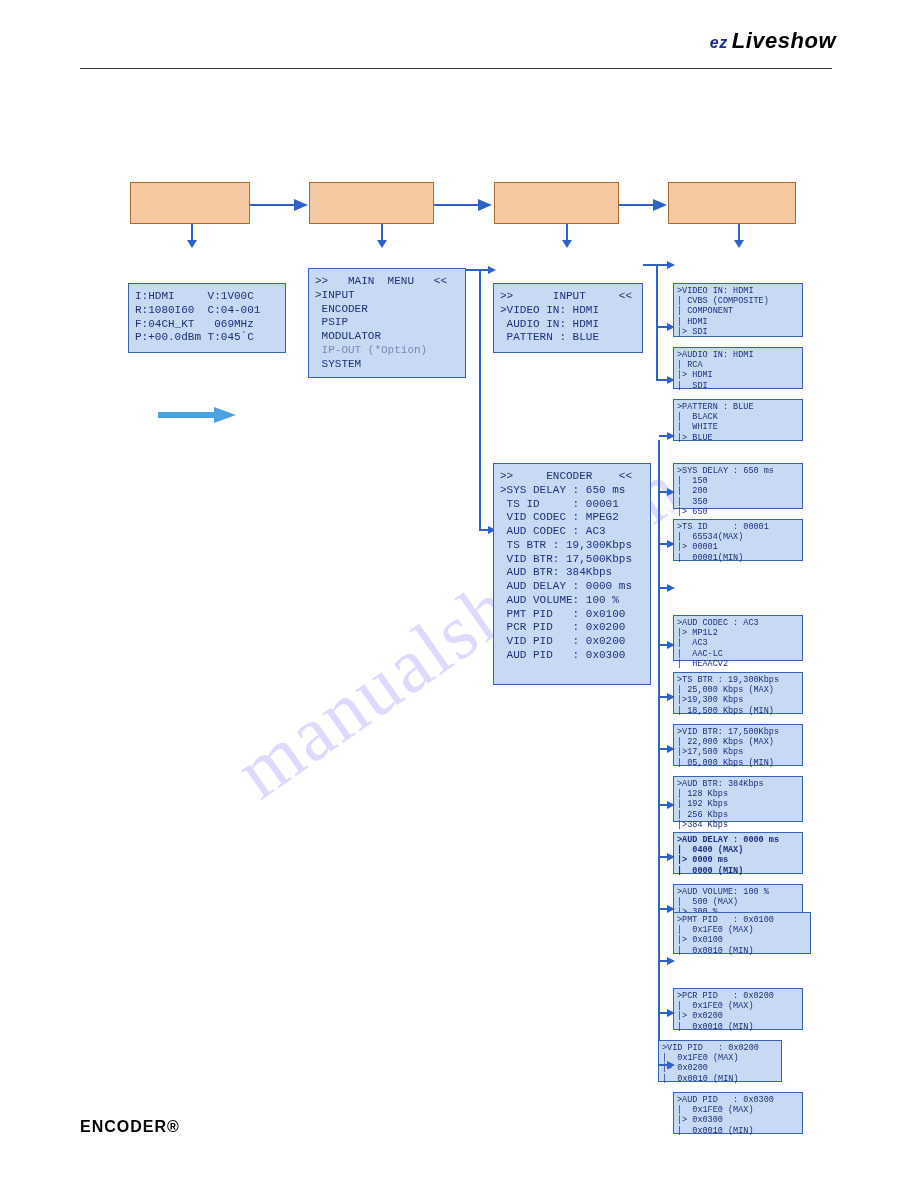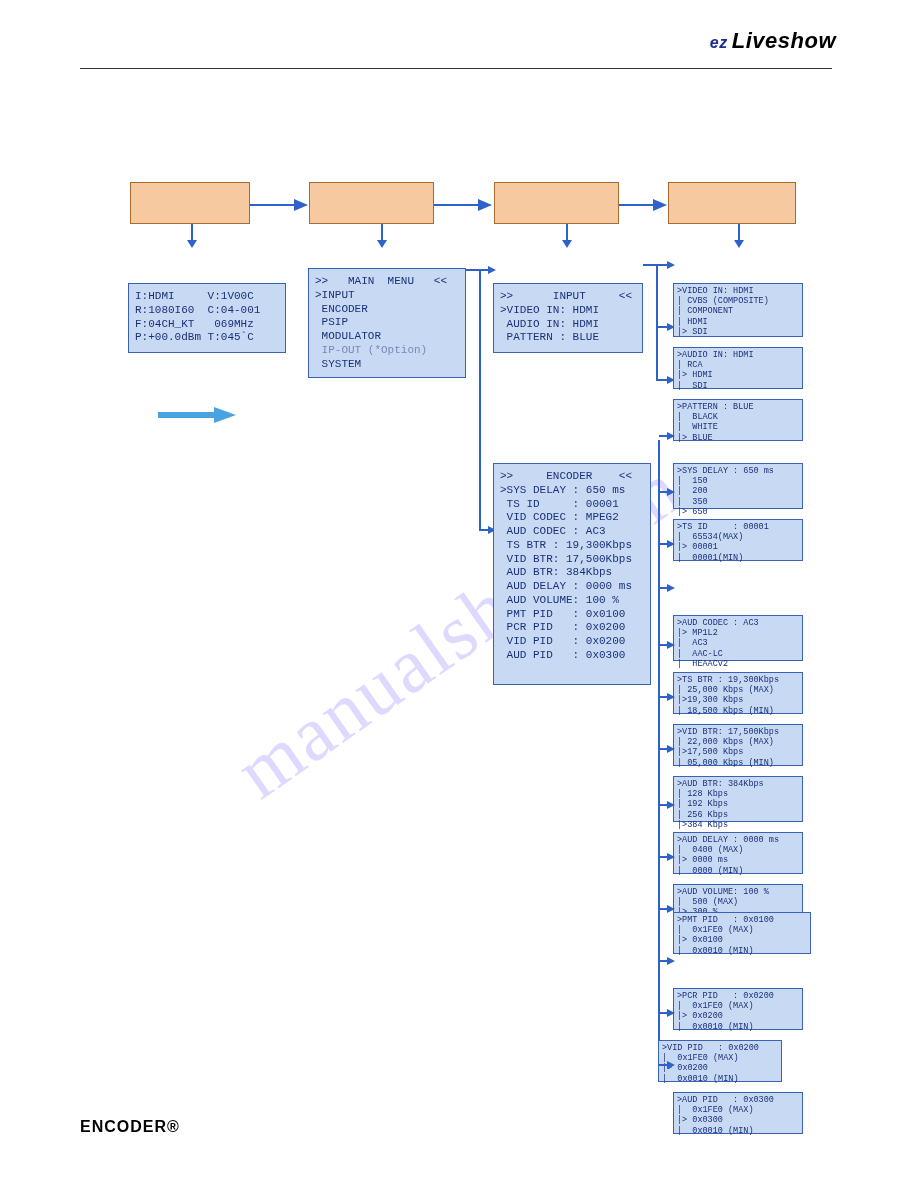--- a/index.html
+++ b/index.html
@@ -237,21 +237,21 @@
     <div class="box-blue small" style="left: 673px; top: 740px; width: 130px; height: 46px;">&gt;AUD BTR: 384Kbps
 | 128 Kbps
 | 192 Kbps
 | 256 Kbps
 |&gt;384 Kbps
 </div>
     <svg class="conn" style="left: 659px; top: 744px; width: 16px; height: 10px;">
       <line x1="0" y1="5" x2="8" y2="5" class="arrow-line"></line>
       <polygon points="8,1 16,5 8,9" class="arrow-head"></polygon>
     </svg>
-    <div class="box-blue small" style="left: 673px; top: 796px; width: 130px; height: 42px;">&gt;AUD DELAY : 0000 ms
+    <div class="box-blue small" style="left: 673px; top: 796px; width: 130px; height: 42px; font-weight: bold;">&gt;AUD DELAY : 0000 ms
 |  0400 (MAX)
 |&gt; 0000 ms
 |  0000 (MIN)
 </div>
     <svg class="conn" style="left: 659px; top: 800px; width: 16px; height: 10px;">
       <line x1="0" y1="5" x2="8" y2="5" class="arrow-line"></line>
       <polygon points="8,1 16,5 8,9" class="arrow-head"></polygon>
     </svg>
     <div class="box-blue small" style="left: 673px; top: 848px; width: 130px; height: 56px;">&gt;AUD VOLUME: 100 %
 |  500 (MAX)

